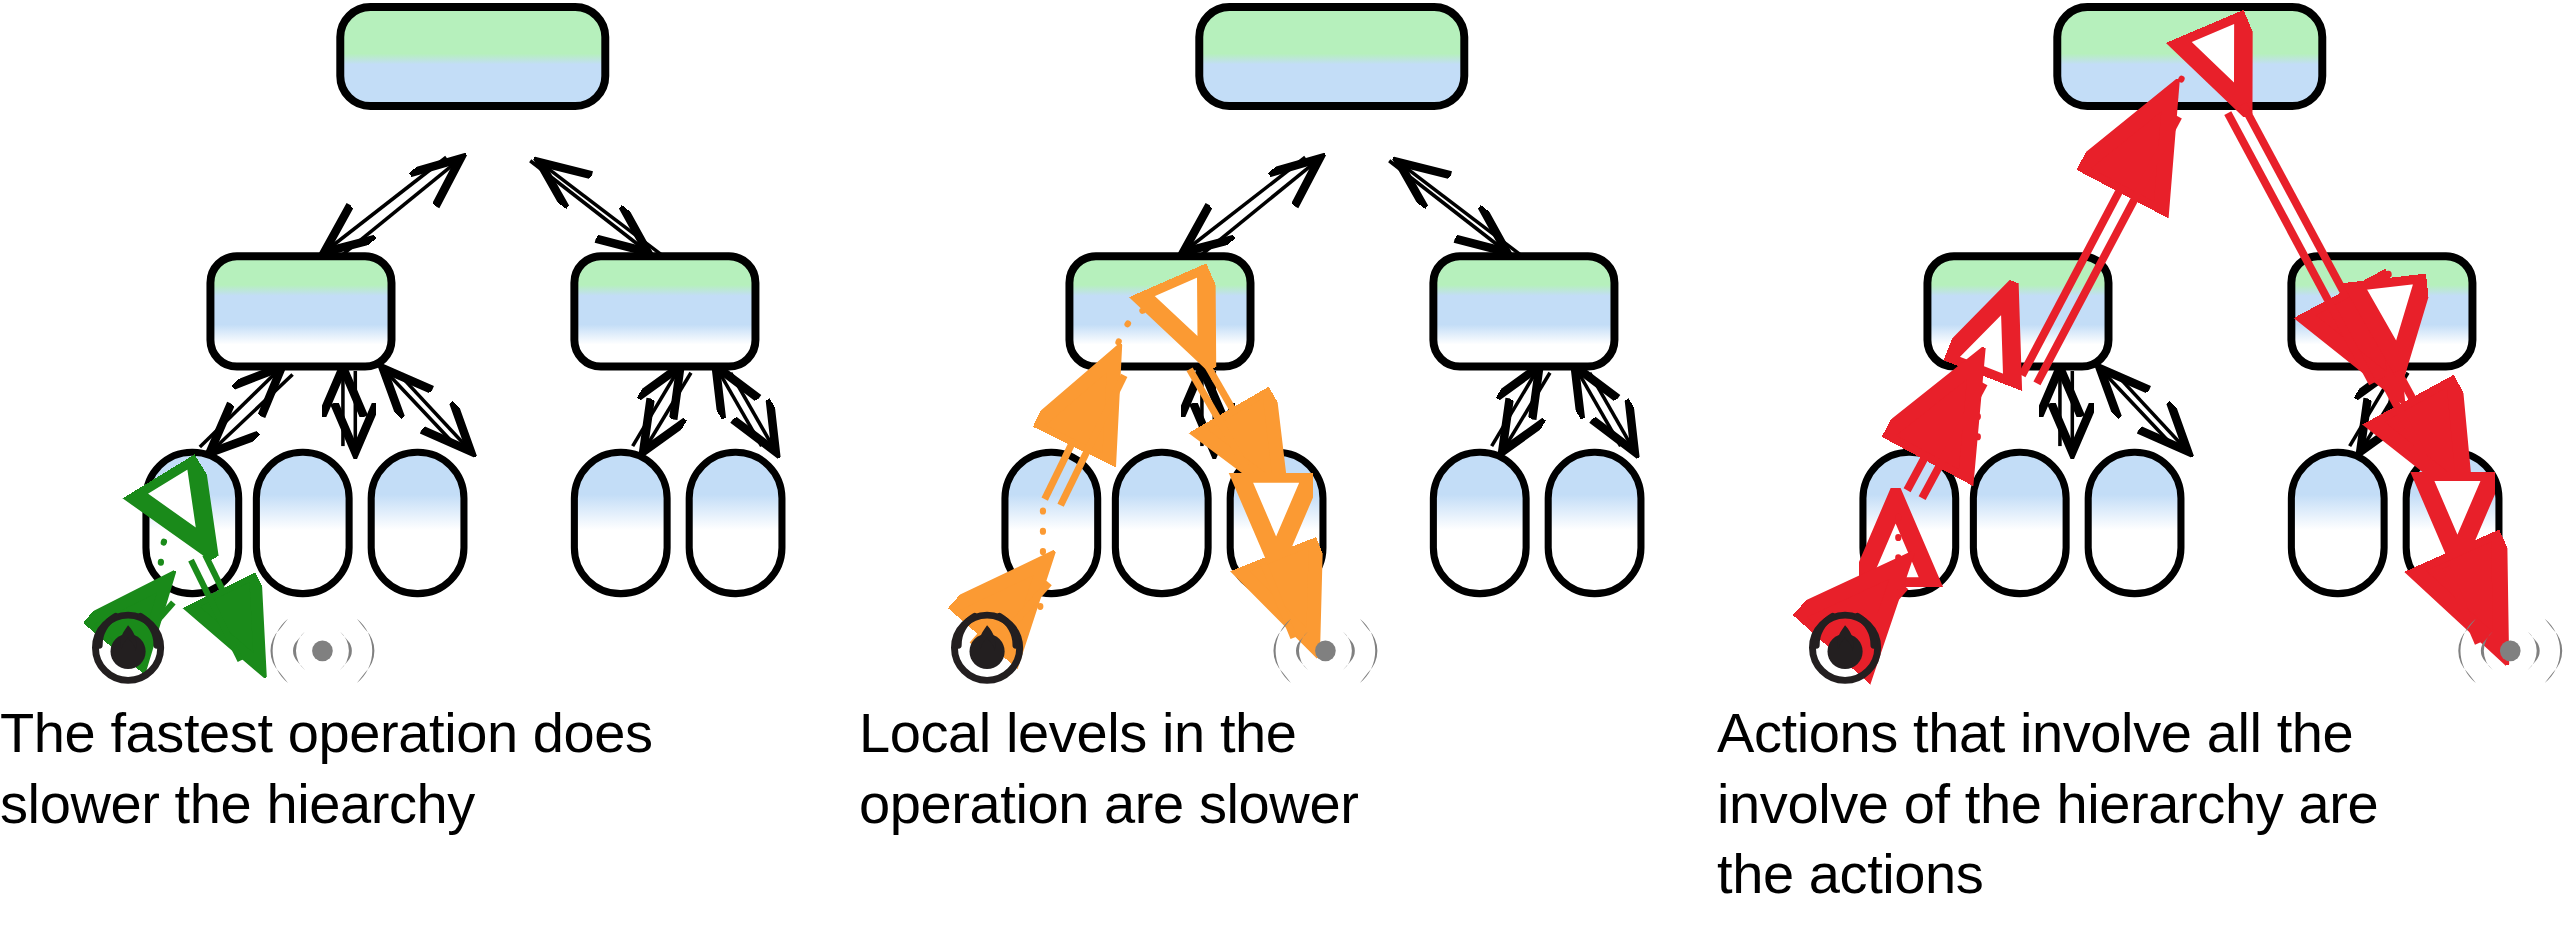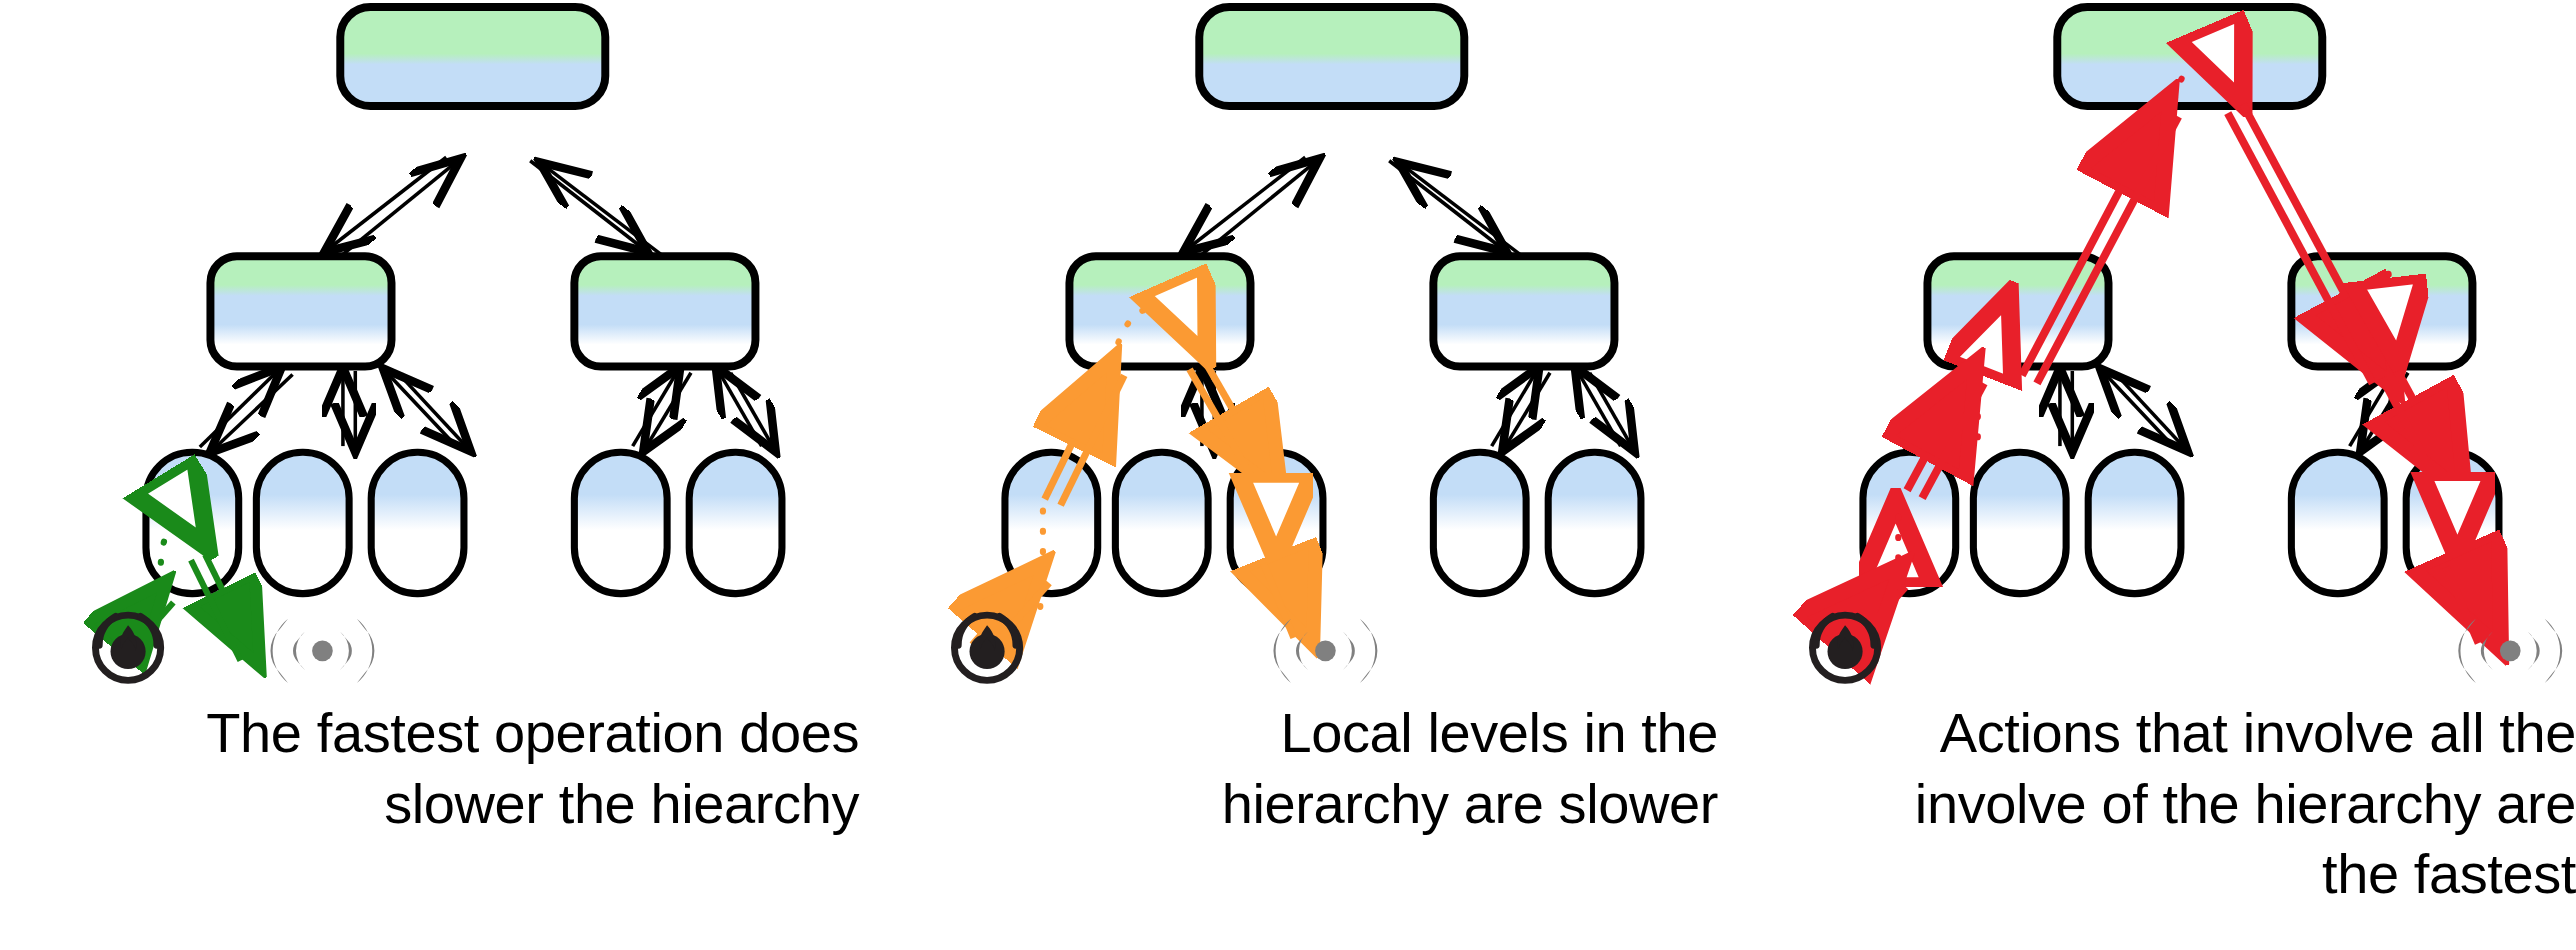--- a/index.html
+++ b/index.html
@@ -30,21 +30,21 @@
     left: 0;
     top: 0;
     width: 859px;
     height: 689px;
   }
   .panel-caption {
     position: absolute;
     left: 0;
     top: 698px;
     width: 859px;
-    text-align: right;
+    text-align: left;
     font-family: "Liberation Sans", sans-serif;
     font-size: 56px;
     line-height: 1.26;
     color: #000000;
     letter-spacing: -0.4px;
   }
   .caption-line { display: block; white-space: nowrap; }
   svg { display: block; }
 </style>
 </head>
@@ -252,21 +252,21 @@
           <circle cx="46" cy="36" r="9"></circle>
           <path d="M31,19 A22,22 0 0,0 31,53 L24,45 A13,13 0 0,1 24,27 Z"></path>
           <path d="M61,19 A22,22 0 0,1 61,53 L68,45 A13,13 0 0,0 68,27 Z"></path>
           <path d="M16,8 A36,36 0 0,0 16,64 L9,55 A26,26 0 0,1 9,17 Z"></path>
           <path d="M76,8 A36,36 0 0,1 76,64 L83,55 A26,26 0 0,0 83,17 Z"></path>
         </g>
       </svg>
     </div>
     <div class="panel-caption">
       <span class="caption-line">Local levels in the</span>
-      <span class="caption-line">hierarchy are slower</span>
+      <span class="caption-line">operation are slower</span>
     </div>
   </div>
 
   <div class="panel" style="left:1717px">
     <div class="panel-diagram">
       <svg width="859" height="689" viewBox="0 0 972 780" xmlns="http://www.w3.org/2000/svg">
         <defs>
           <linearGradient id="gradBigC" x1="0" y1="0" x2="0" y2="1">
             <stop offset="0%" stop-color="#b6f0bc"></stop>
               <stop offset="47%" stop-color="#b6f0bc"></stop>
@@ -360,18 +360,18 @@
           <path d="M31,19 A22,22 0 0,0 31,53 L24,45 A13,13 0 0,1 24,27 Z"></path>
           <path d="M61,19 A22,22 0 0,1 61,53 L68,45 A13,13 0 0,0 68,27 Z"></path>
           <path d="M16,8 A36,36 0 0,0 16,64 L9,55 A26,26 0 0,1 9,17 Z"></path>
           <path d="M76,8 A36,36 0 0,1 76,64 L83,55 A26,26 0 0,0 83,17 Z"></path>
         </g>
       </svg>
     </div>
     <div class="panel-caption">
       <span class="caption-line">Actions that involve all the</span>
       <span class="caption-line">involve of the hierarchy are</span>
-      <span class="caption-line">the fastest</span>
+      <span class="caption-line">the actions</span>
     </div>
   </div>
 
 </div>
 
 
 </body></html>

